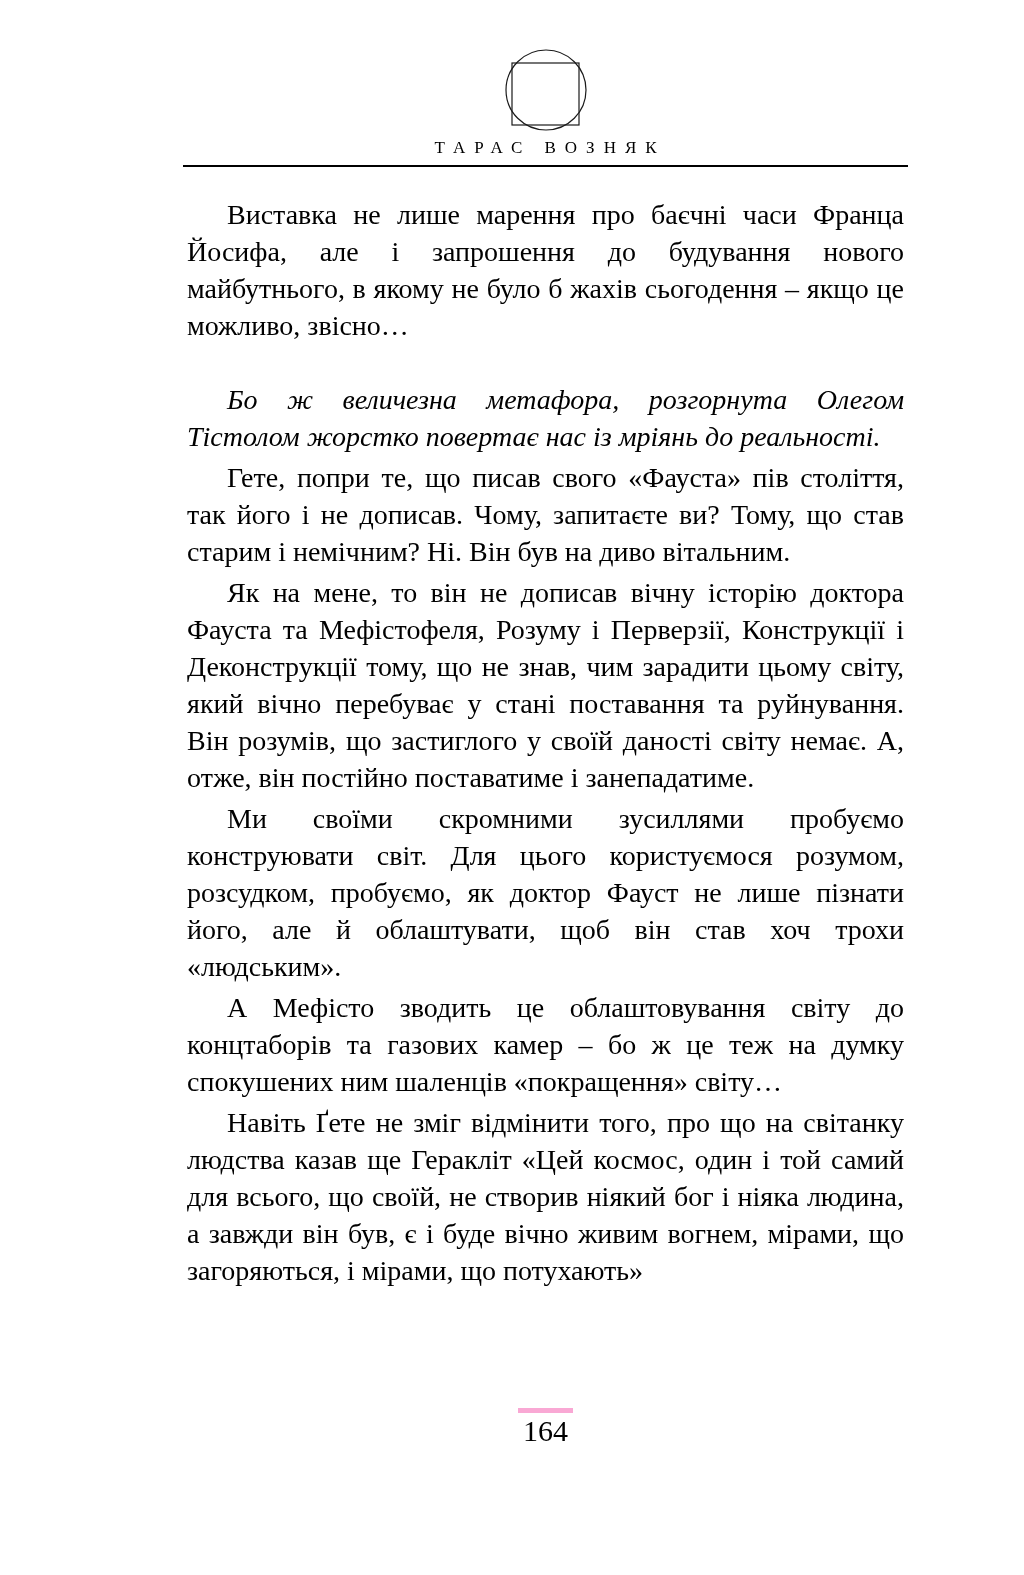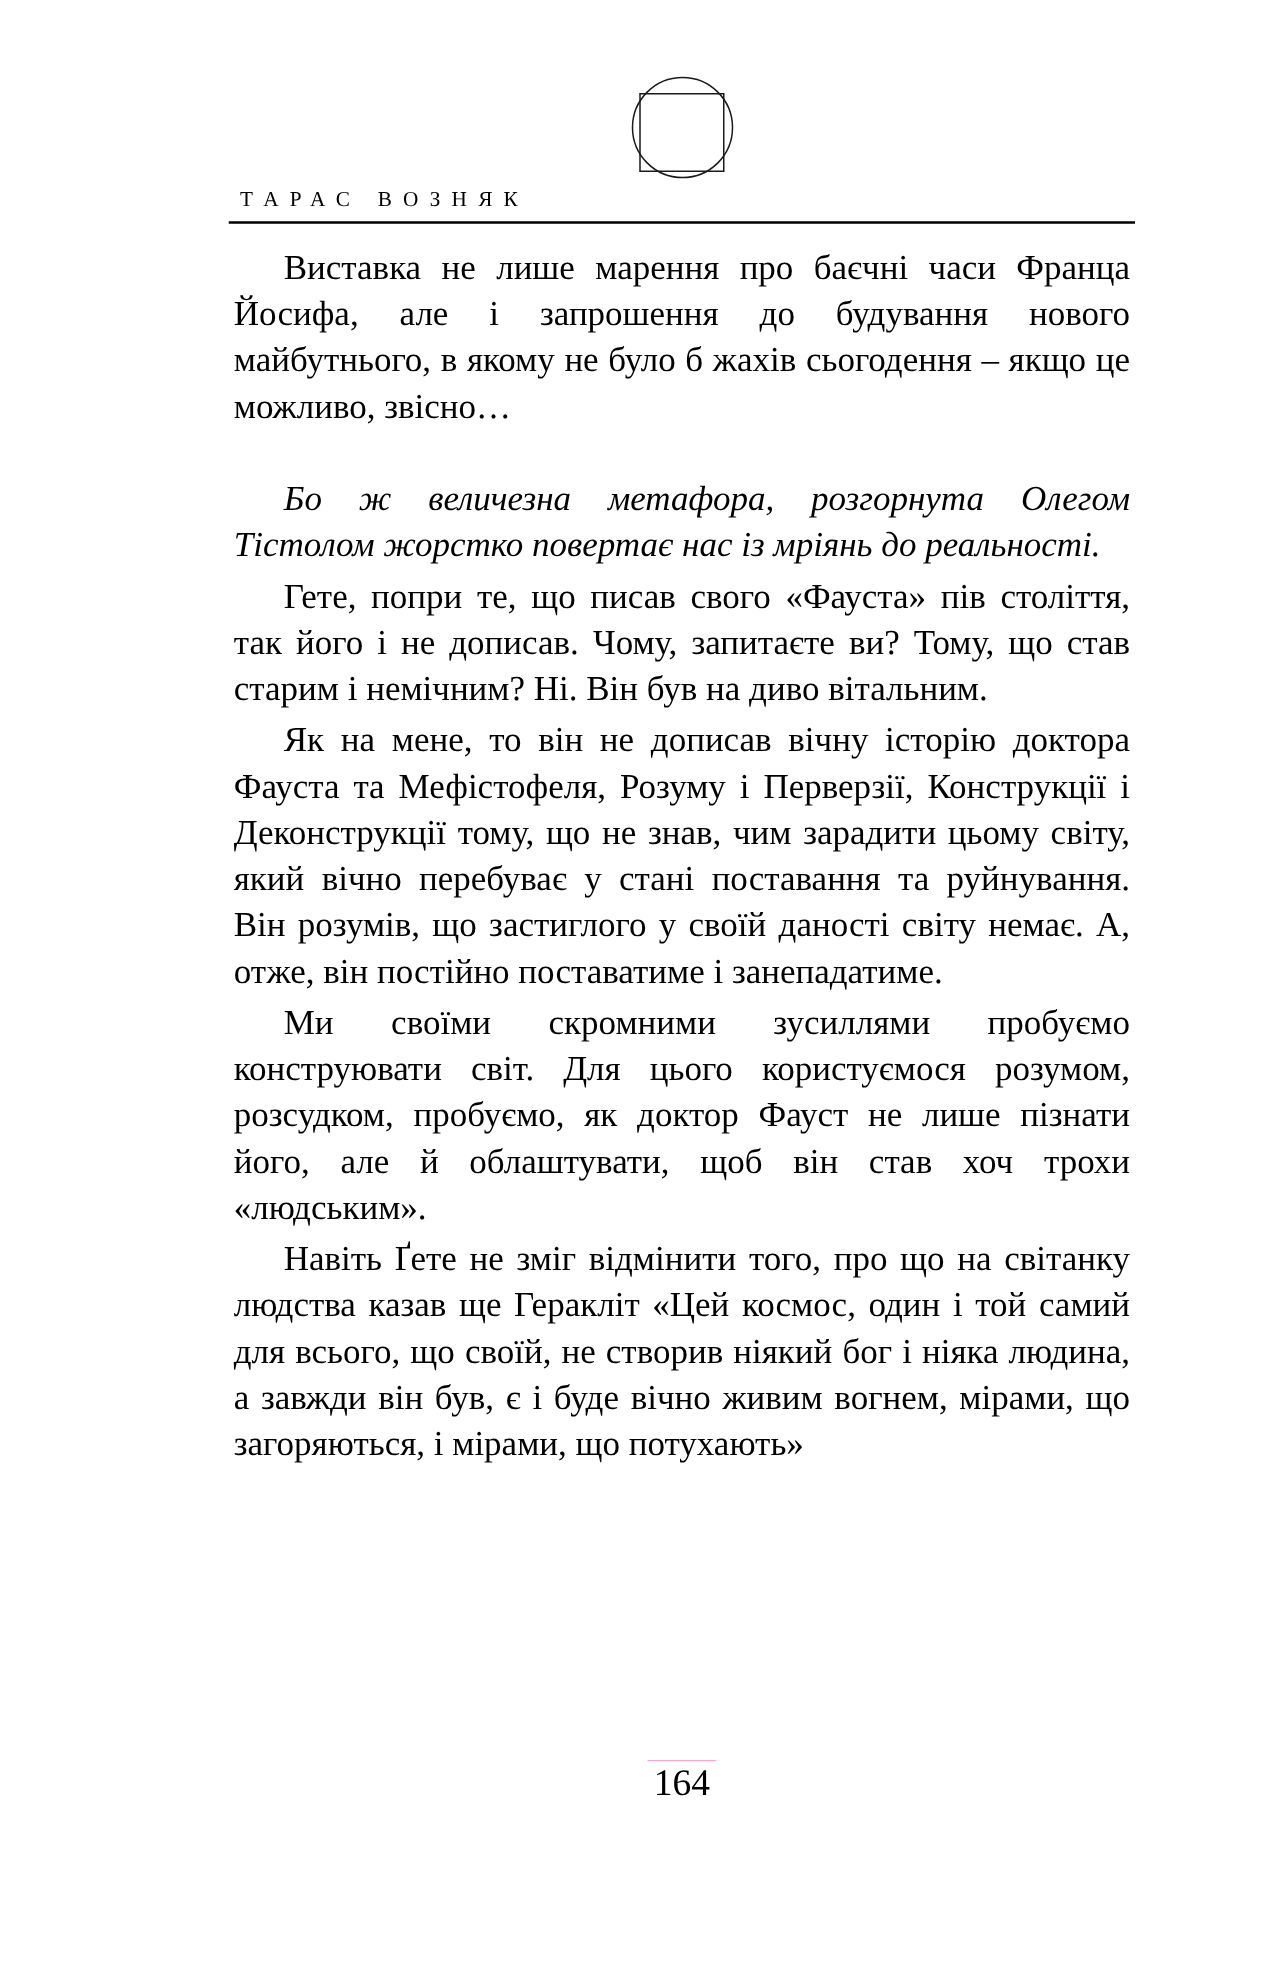--- a/index.html
+++ b/index.html
@@ -16,22 +16,23 @@
     overflow: hidden;
   }
   .page {
     position: absolute;
     inset: 0;
     background: #ffffff;
   }
   .page-header {
     position: absolute;
     left: 183px;
-    top: 12px;
+    top: 0;
     width: 725px;
+    text-align: center;
   }
   .logo {
     display: block;
     margin: 48px auto 0 auto;
   }
   .logo circle, .logo rect {
     fill: none;
     stroke: #1a1a1a;
     stroke-width: 1.2;
   }
@@ -68,21 +69,21 @@
   }
   .page-footer {
     position: absolute;
     left: 183px;
     top: 1408px;
     width: 725px;
     text-align: center;
   }
   .page-number {
     display: inline-block;
-    border-top: 1px solid #f9a8d4;
+    border-top: 5px solid #f9a8d4;
     padding: 2px 5px 0 5px;
     font-size: 30px;
     line-height: 32px;
   }
 </style>
 </head>
 <body>
 
 <div class="page">
 
@@ -94,20 +95,21 @@
     <div class="author-name">ТАРАС ВОЗНЯК</div>
     <hr class="header-rule">
   </header>
 
   <main class="text-block">
     <p>Виставка не лише марення про баєчні часи Франца Йосифа, але і запрошення до будування нового майбутнього, в якому не було б жахів сьогодення – якщо це можливо, звісно…</p>
     <p class="spaced">Бо ж величезна метафора, розгорнута Олегом Тістолом жорстко повертає нас із мріянь до реальності.</p>
     <p>Гете, попри те, що писав свого «Фауста» пів століття, так його і не дописав. Чому, запитаєте ви? Тому, що став старим і немічним? Ні. Він був на диво вітальним.</p>
     <p>Як на мене, то він не дописав вічну історію доктора Фауста та Мефістофеля, Розуму і Перверзії, Конструкції і Деконструкції тому, що не знав, чим зарадити цьому світу, який вічно перебуває у стані поставання та руйнування. Він розумів, що застиглого у своїй даності світу немає. А, отже, він постійно поставатиме і занепадатиме.</p>
     <p>Ми своїми скромними зусиллями пробуємо конструювати світ. Для цього користуємося розумом, розсудком, пробуємо, як доктор Фауст не лише пізнати його, але й облаштувати, щоб він став хоч трохи «людським».</p>
+    <p>А Мефісто зводить це облаштовування світу до концтаборів та газових камер – бо ж це теж на думку спокушених ним шаленців «покращення» світу…</p>
     <p>Навіть Ґете не зміг відмінити того, про що на світанку людства казав ще Геракліт «Цей космос, один і той самий для всього, що своїй, не створив ніякий бог і ніяка людина, а завжди він був, є і буде вічно живим вогнем, мірами, що загоряються, і мірами, що потухають»</p>
   </main>
 
   <footer class="page-footer">
     <span class="page-number">164</span>
   </footer>
 
 </div>
 
 </body></html>

